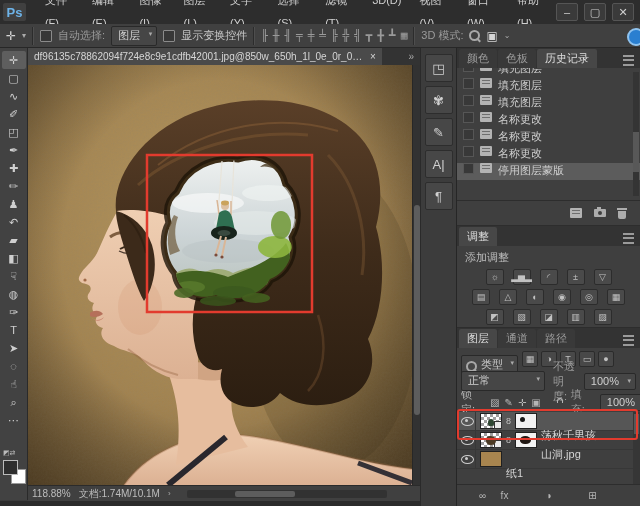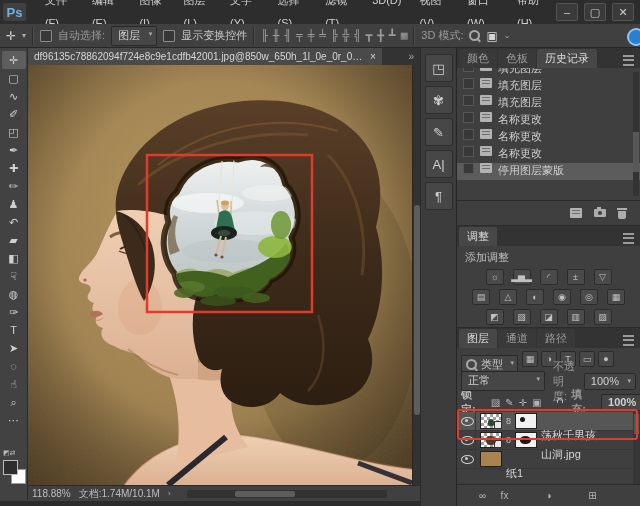--- a/index.html
+++ b/index.html
@@ -92,27 +92,27 @@
   .ico-trash{width:8px;height:8px;background:#adadad;border-radius:0 0 2px 2px;position:relative;margin-top:3px;}
   .ico-trash::before{content:"";position:absolute;left:-1px;top:-3px;width:10px;height:2px;background:#adadad;}
   
   #adj-section{border-bottom:1px solid #2d2d2d;}
   #adj-label{padding:4px 8px 2px 8px;color:#bdbdbd;}
   .adj-row{display:flex;justify-content:center;gap:9px;padding:2px 0;}
   .adj-ico{width:16px;height:14px;background:#4a4a4a;border:1px solid #2c2c2c;border-radius:2px;color:#c2c2c2;
            font-size:9px;display:flex;align-items:center;justify-content:center;}
   
   #filter-row{height:22px;display:flex;align-items:center;gap:4px;padding:0 4px;}
-  #filter-kind{display:flex;align-items:center;gap:4px;background:#464646;border:1px solid #292929;
+  #filter-kind{display:flex;align-items:flex-end;gap:4px;background:#464646;border:1px solid #292929;
                border-radius:2px;padding:1px 14px 2px 4px;position:relative;margin-top:12px;}
   #filter-kind::after{content:"▾";position:absolute;right:3px;top:3px;font-size:7px;color:#aaa;}
   .f-ico{width:14px;height:14px;background:#484848;border:1px solid #2b2b2b;border-radius:2px;color:#c0c0c0;
          font-size:9px;display:flex;align-items:center;justify-content:center;}
   #blend-row{height:22px;display:flex;align-items:center;gap:8px;padding:0 4px;}
-  #lock-row{height:20px;display:flex;align-items:center;gap:15px;padding:0 4px;color:#b5b5b5;font-weight:bold;}
+  #lock-row{height:20px;display:flex;align-items:center;gap:15px;padding:0 4px;color:#b5b5b5;}
   .ico-lock{width:7px;height:5px;background:#b5b5b5;position:relative;margin-top:4px;display:inline-block;}
   .ico-lock::before{content:"";position:absolute;top:-4px;left:1px;width:4px;height:4px;border:1px solid #b5b5b5;
                     border-bottom:none;border-radius:3px 3px 0 0;}
   .lock-glyph{font-size:10px;color:#b5b5b5;}
   #layers-list{position:relative;height:72px;}
   .layer-row{height:18px;display:flex;align-items:center;gap:4px;padding-left:2px;border-bottom:1px solid #373737;}
   .layer-row.selected{background:#565656;}
   .eye-cell{width:16px;display:flex;justify-content:center;border-right:1px solid #373737;height:100%;align-items:center;}
   .ico-eye{width:11px;height:7px;border:1px solid #cdcdcd;border-radius:50%;position:relative;}
   .ico-eye::after{content:"";position:absolute;left:3px;top:1.5px;width:3px;height:3px;border-radius:50%;background:#cdcdcd;}

